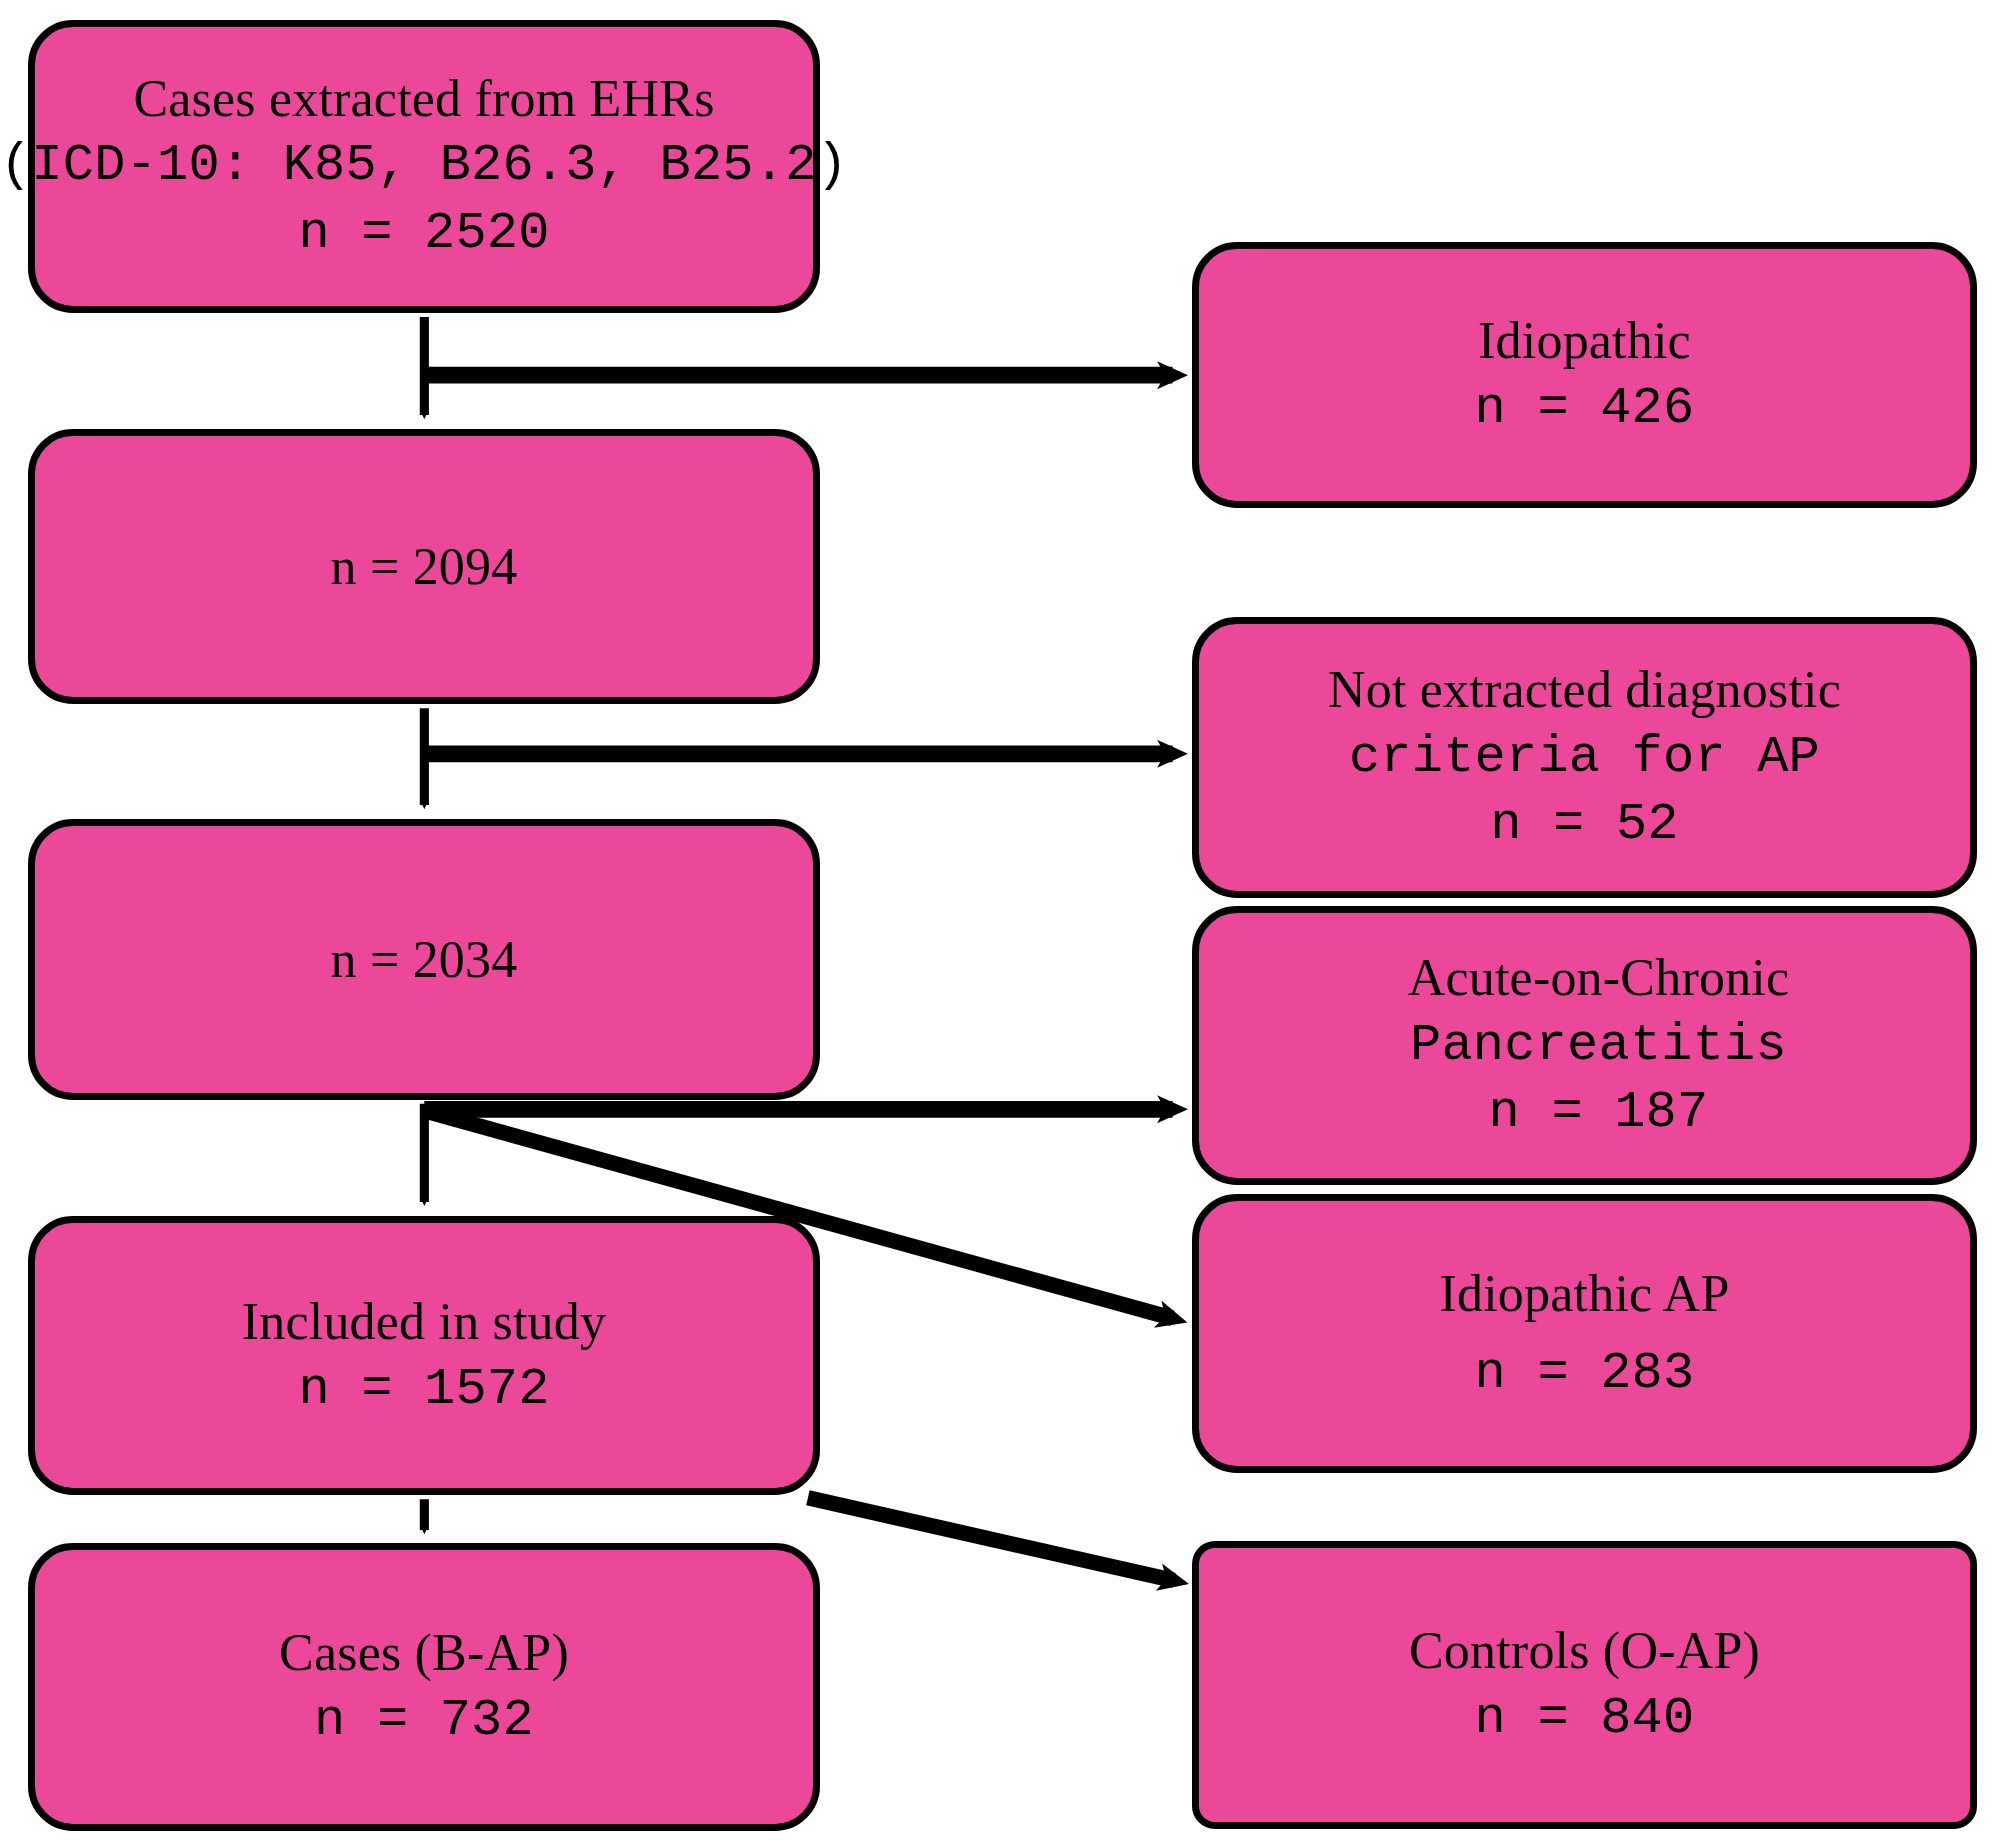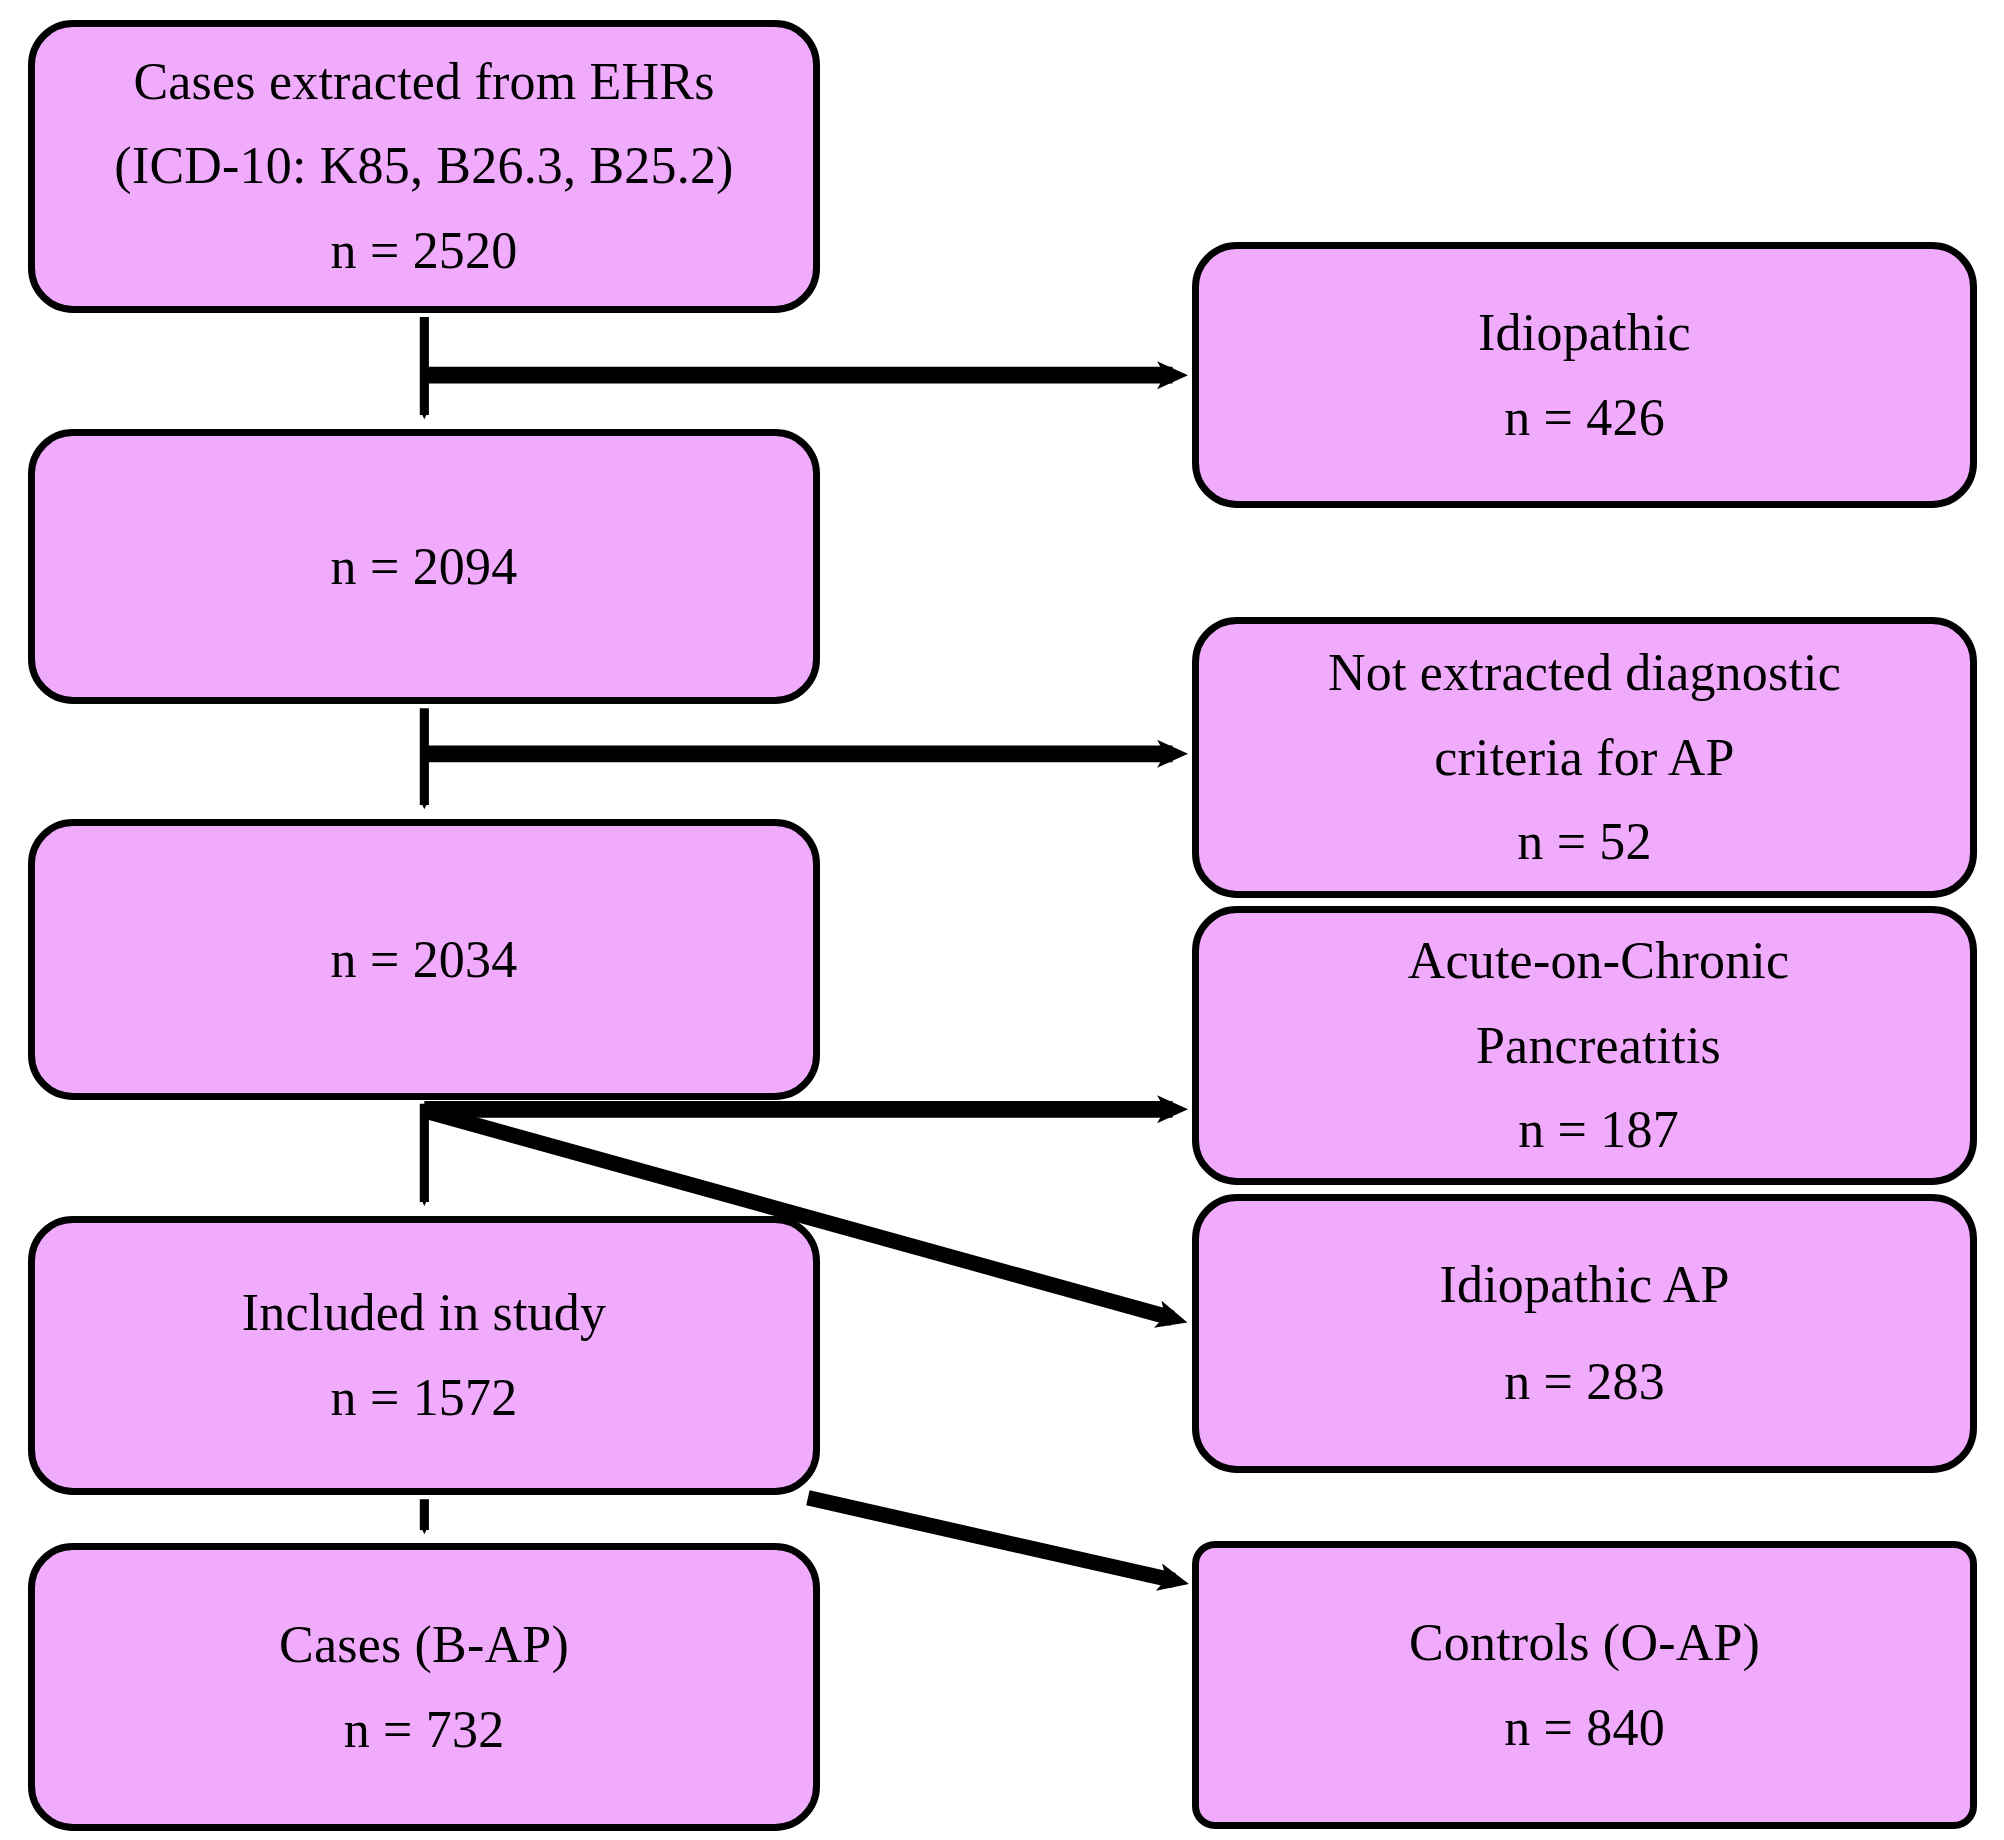--- a/index.html
+++ b/index.html
@@ -22,38 +22,38 @@
   #flow-svg {
     position: absolute;
     top: 0;
     left: 0;
     width: 2005px;
     height: 1840px;
   }
   .node-box {
     position: absolute;
     box-sizing: border-box;
-    background: #f0abfc;
+    background: #ec4899;
     border: 7.7px solid #000000;
     border-radius: 45px;
     display: flex;
     flex-direction: column;
     align-items: center;
     justify-content: center;
     text-align: center;
   }
   .node-line {
     display: block;
     color: #000000;
     font-size: 52px;
     line-height: 1.30;
     letter-spacing: 0.2px;
     white-space: nowrap;
   }
-  .node-line + .node-line { margin-top: 17px; }
+  .node-line + .node-line { margin-top: 0; font-family: Liberation Mono, monospace; }
 </style>
 </head>
 <body>
 
 <div id="flow-root">
 
   <svg id="flow-svg" viewBox="0 0 2859 2624" xmlns="http://www.w3.org/2000/svg">
     <defs>
       <marker id="arrowThin" markerWidth="14" markerHeight="14" refX="7" refY="6" orient="auto" markerUnits="userSpaceOnUse">
         <path d="M 0 0 L 13 6 L 0 12 L 3 6 Z" fill="#000000"></path>

